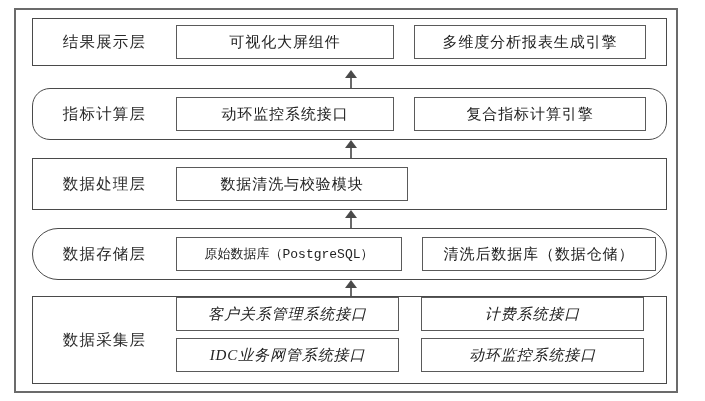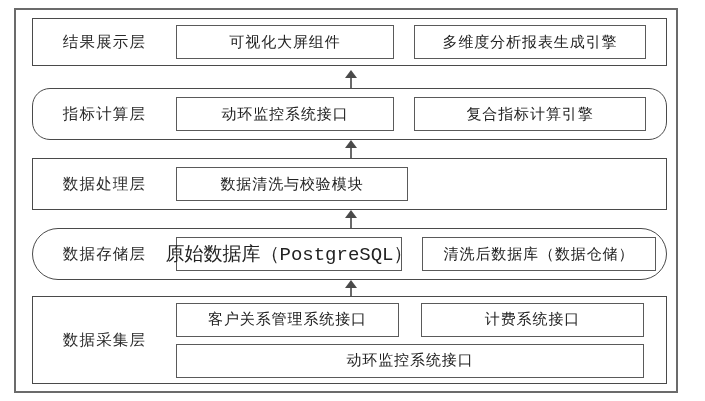--- a/index.html
+++ b/index.html
@@ -62,22 +62,22 @@
     height: 100%;
   }
 
   .layer-boxes.single-row {
     justify-content: flex-start;
     gap: 20px;
   }
 
   .layer-boxes.grid-rows {
     flex-direction: column;
-    justify-content: center;
     gap: 7px;
+    font-style: italic;
   }
 
   .box-row {
     display: flex;
     gap: 22px;
     width: 100%;
   }
 
   .mod-box {
     border: 1.4px solid #5a5a5a;
@@ -88,21 +88,21 @@
     justify-content: center;
     font-size: 15px;
     letter-spacing: 0.9px;
     color: #222222;
     white-space: nowrap;
     height: 34px;
   }
 
   .mod-box.mono {
     font-family: "Liberation Mono", "DejaVu Sans Mono", monospace;
-    font-size: 19px;
+    font-size: 13px;
     letter-spacing: 0px;
   }
 
   
   .w-a { width: 218px; }
   .w-b { width: 232px; }
   .w-c { width: 226px; }
   .w-d { width: 234px; }
   .w-grid { flex: 1 1 0; }
 
@@ -191,18 +191,19 @@
   </div>
 
   <div class="layer" style="top:296px; height:88px;">
     <div class="layer-label">数据采集层</div>
     <div class="layer-boxes grid-rows" style="padding-right:22px;">
       <div class="box-row">
         <div class="mod-box w-grid">客户关系管理系统接口</div>
         <div class="mod-box w-grid">计费系统接口</div>
       </div>
       <div class="box-row">
+        <div class="mod-box w-grid">IDC业务网管系统接口</div>
         <div class="mod-box w-grid">动环监控系统接口</div>
       </div>
     </div>
   </div>
 
 </div>
 
 </body></html>

